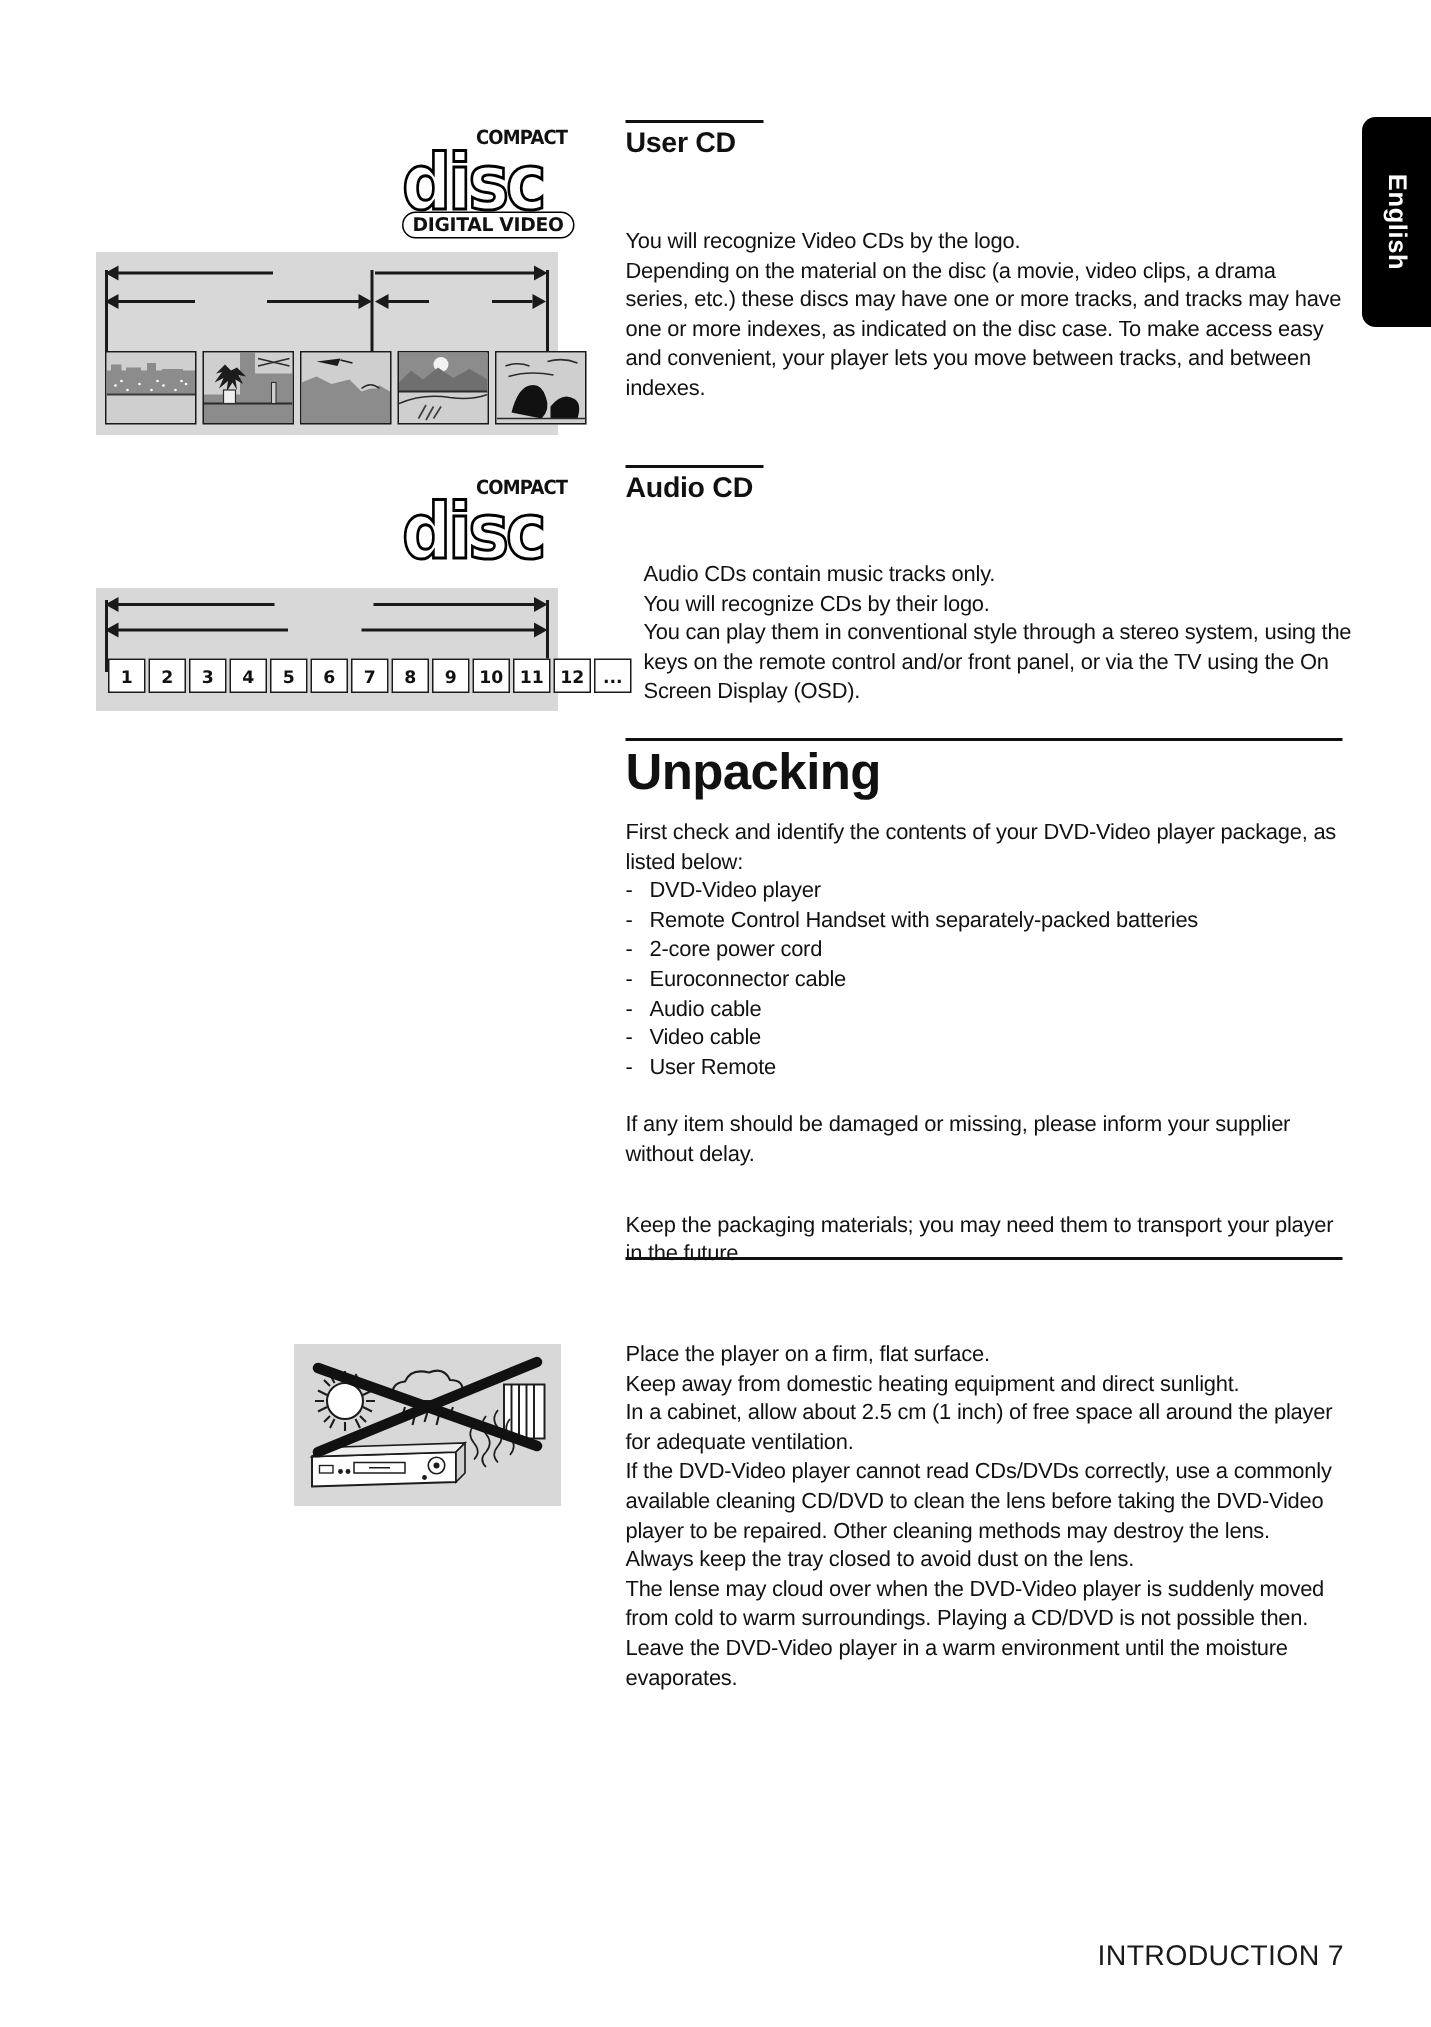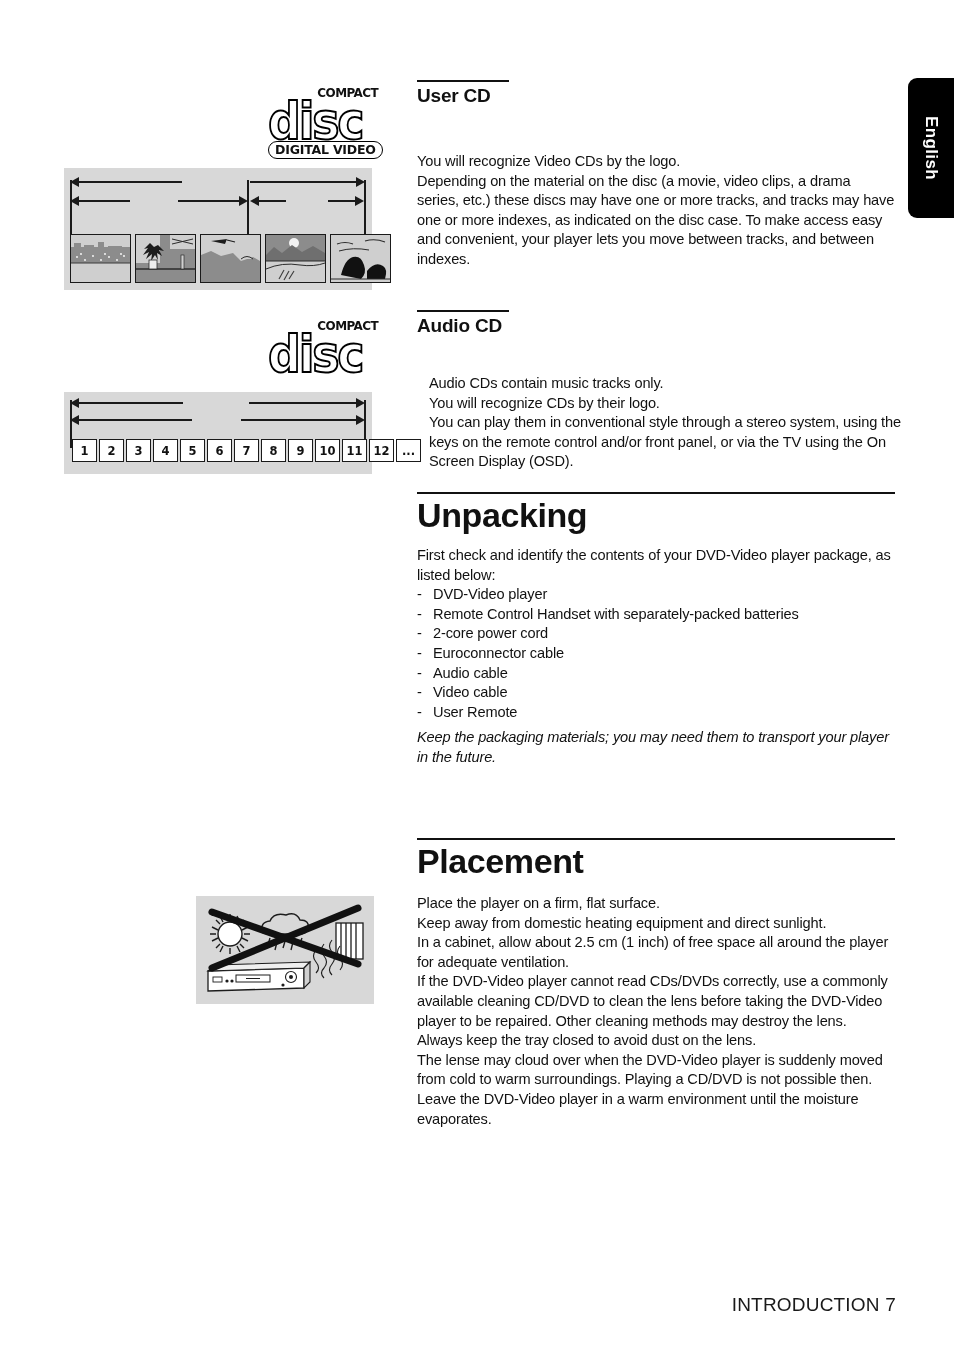--- a/index.html
+++ b/index.html
@@ -456,26 +456,26 @@
     <p class="body">First check and identify the contents of your DVD-Video player package, as listed below:</p>
     <ul class="body">
       <li><span class="dash">-</span><span>DVD-Video player</span></li>
       <li><span class="dash">-</span><span>Remote Control Handset with separately-packed batteries</span></li>
       <li><span class="dash">-</span><span>2-core power cord</span></li>
       <li><span class="dash">-</span><span>Euroconnector cable</span></li>
       <li><span class="dash">-</span><span>Audio cable</span></li>
       <li><span class="dash">-</span><span>Video cable</span></li>
       <li><span class="dash">-</span><span>User Remote</span></li>
     </ul>
-    <p class="body" style="margin-top:6px;font-style:italic;">Keep the packaging materials; you may need them to transport your player in the future.</p>
+    <p class="body" style="margin-top:19px;">If any item should be damaged or missing, please inform your supplier without delay.</p>
+    <p class="body" style="margin-top:27px;">Keep the packaging materials; you may need them to transport your player in the future.</p>
   </div>
 
   <div class="blk" style="top:838px;">
     <div class="main-rule"></div>
-    <h1 class="main-head">Placement</h1>
   </div>
   <div class="blk" style="top:894px;">
     <p class="body" style="white-space:pre-line;">Place the player on a firm, flat surface.
 Keep away from domestic heating equipment and direct sunlight.
 In a cabinet, allow about 2.5 cm (1 inch) of free space all around the player for adequate ventilation.
 If the DVD-Video player cannot read CDs/DVDs correctly, use a commonly available cleaning CD/DVD to clean the lens before taking the DVD-Video player to be repaired. Other cleaning methods may destroy the lens. Always keep the tray closed to avoid dust on the lens.
 The lense may cloud over when the DVD-Video player is suddenly moved from cold to warm surroundings. Playing a CD/DVD is not possible then. Leave the DVD-Video player in a warm environment until the moisture evaporates.</p>
   </div>
 </div>
 

